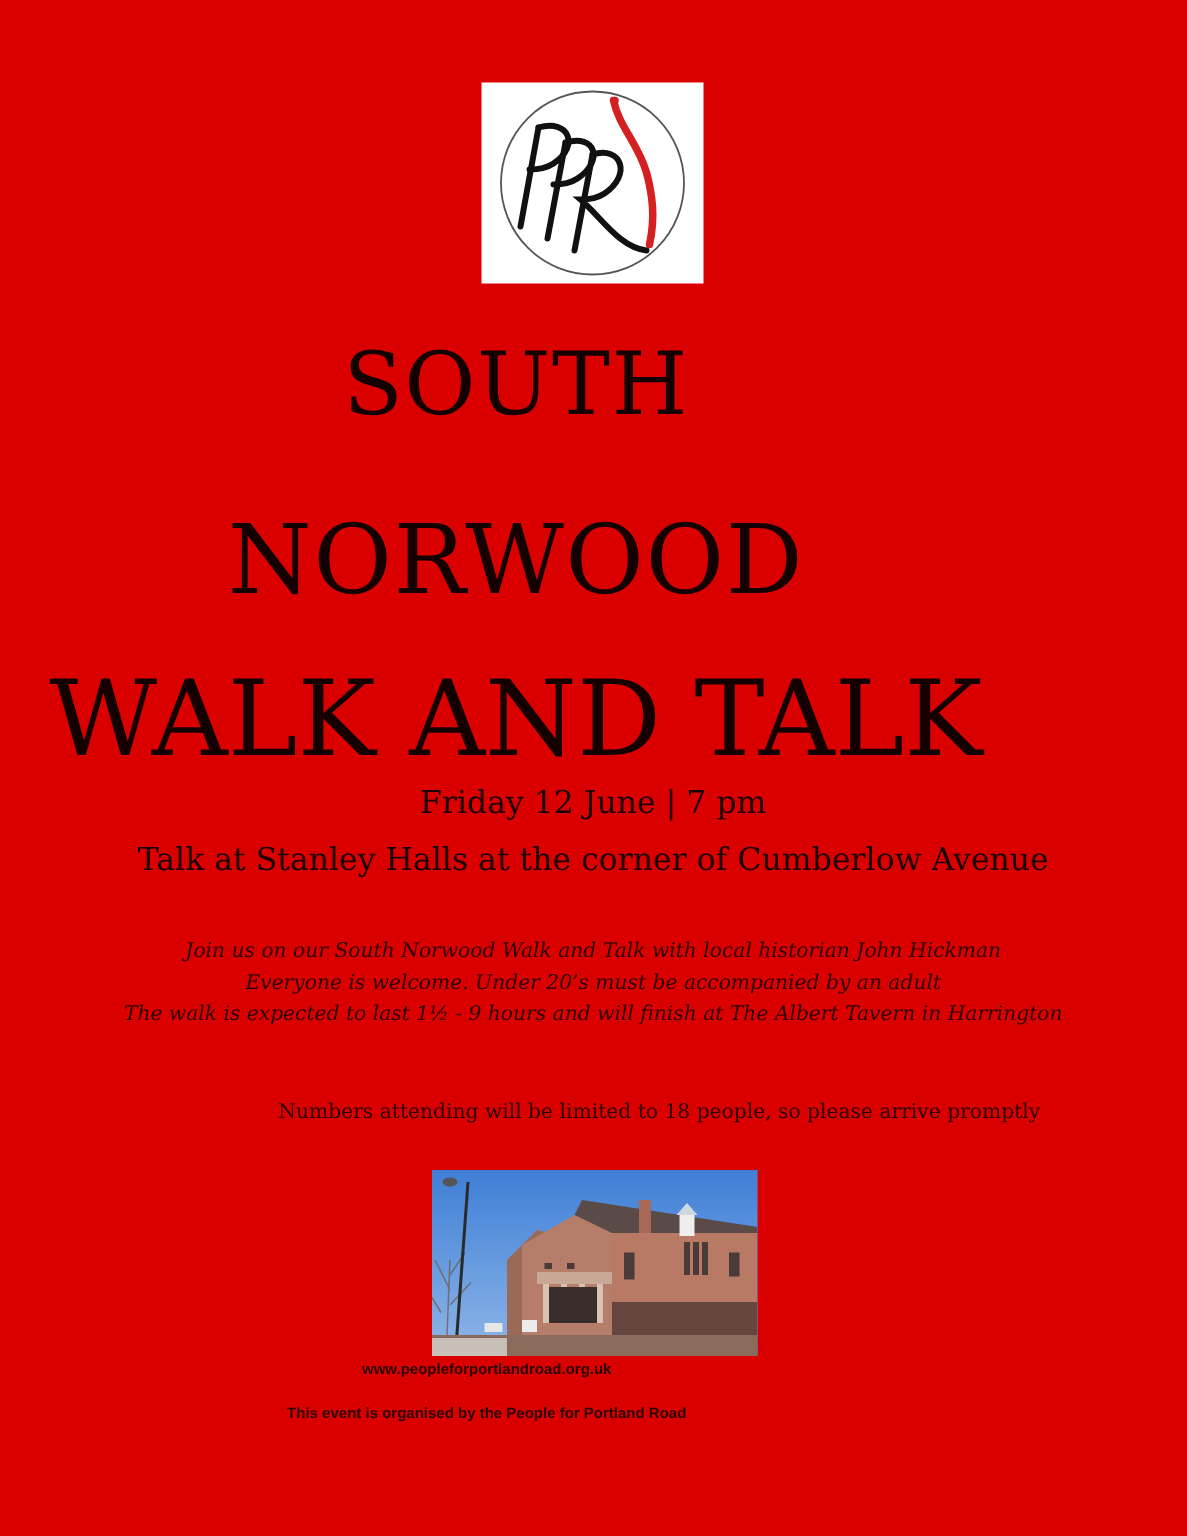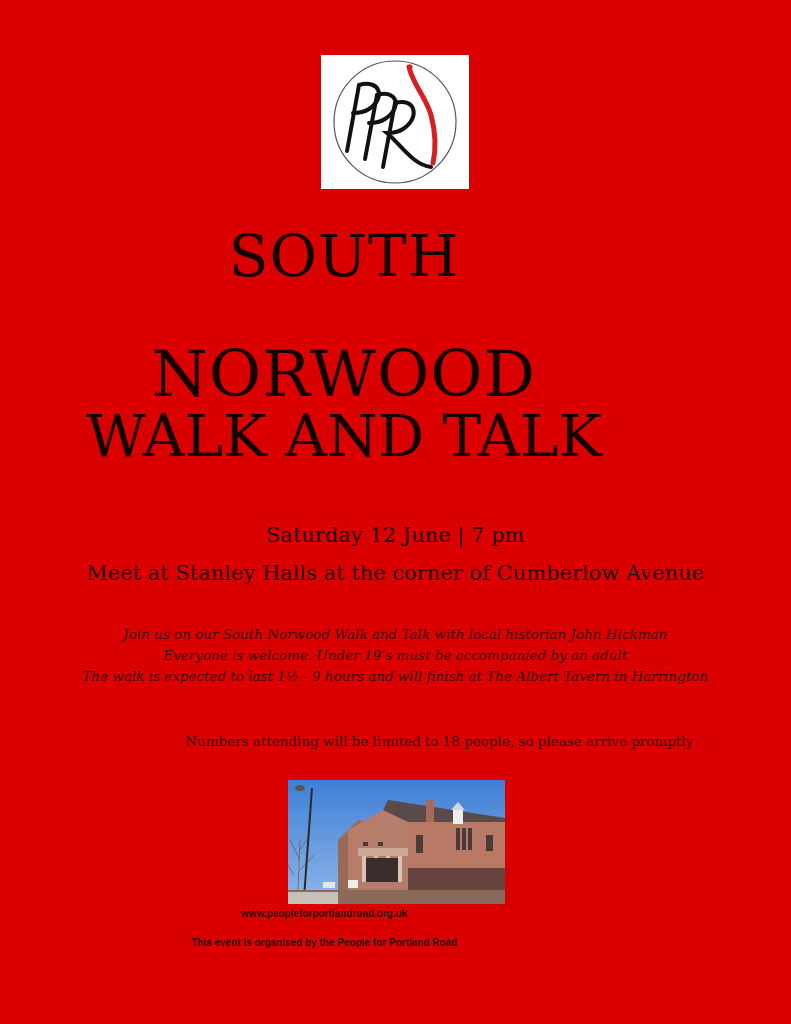--- a/index.html
+++ b/index.html
@@ -15,21 +15,21 @@
     background: #ffffff;
   }
   .logo-box svg { display: block; }
   .title {
     position: absolute; left: 0; width: 688px; text-align: center;
     font-family: "DejaVu Serif", serif; font-weight: normal;
     color: #150000; letter-spacing: 1px;
   }
   .t1 { top: 222px; font-size: 58px; }
   .t2 { top: 337px; font-size: 64px; }
-  .t3 { top: 402px; font-size: 58px; letter-spacing: 0px; }
+  .t3 { top: 438px; font-size: 70px; letter-spacing: 0px; }
   .line {
     position: absolute; left: 0; width: 791px; text-align: center;
     font-family: "DejaVu Serif", serif; color: #1a0000;
   }
   .date { top: 523px; font-size: 21px; }
   .meet { top: 561px; font-size: 21px; }
   .body-text {
     position: absolute; left: 60px; width: 671px; top: 624px;
     text-align: center; font-family: "DejaVu Serif", serif;
     font-size: 13.5px; line-height: 21px; color: #2a0000; font-style: italic;
@@ -64,26 +64,26 @@
       <path d="M74 48 L62 112"></path>
       <path d="M74 48 C94 42, 100 62, 82 74 C76 78, 70 78, 66 78 C80 90, 92 110, 110 112"></path>
     </g>
   </svg>
 </div>
 
 <div class="title t1">SOUTH</div>
 <div class="title t2">NORWOOD</div>
 <div class="title t3">WALK AND TALK</div>
 
-<div class="line date">Saturday 12 June  |  7 pm</div>
-<div class="line meet">Meet at Stanley Halls at the corner of Cumberlow Avenue</div>
+<div class="line date">Friday 12 June  |  7 pm</div>
+<div class="line meet">Talk at Stanley Halls at the corner of Cumberlow Avenue</div>
 
 <div class="body-text">
   <p>Join us on our South Norwood Walk and Talk with local historian John Hickman</p>
-  <p>Everyone is welcome. Under 19’s must be accompanied by an adult</p>
+  <p>Everyone is welcome. Under 20’s must be accompanied by an adult</p>
   <p>The walk is expected to last 1½ - 9 hours and will finish at The Albert Tavern in Harrington</p>
 </div>
 
 <div class="line limit">Numbers attending will be limited to 18 people, so please arrive promptly</div>
 
 <div class="photo">
   <svg width="217" height="124" viewBox="0 0 217 124">
     <defs>
       <linearGradient id="sky" x1="0" y1="0" x2="0" y2="1">
         <stop offset="0" stop-color="#3f7fd6"></stop>

